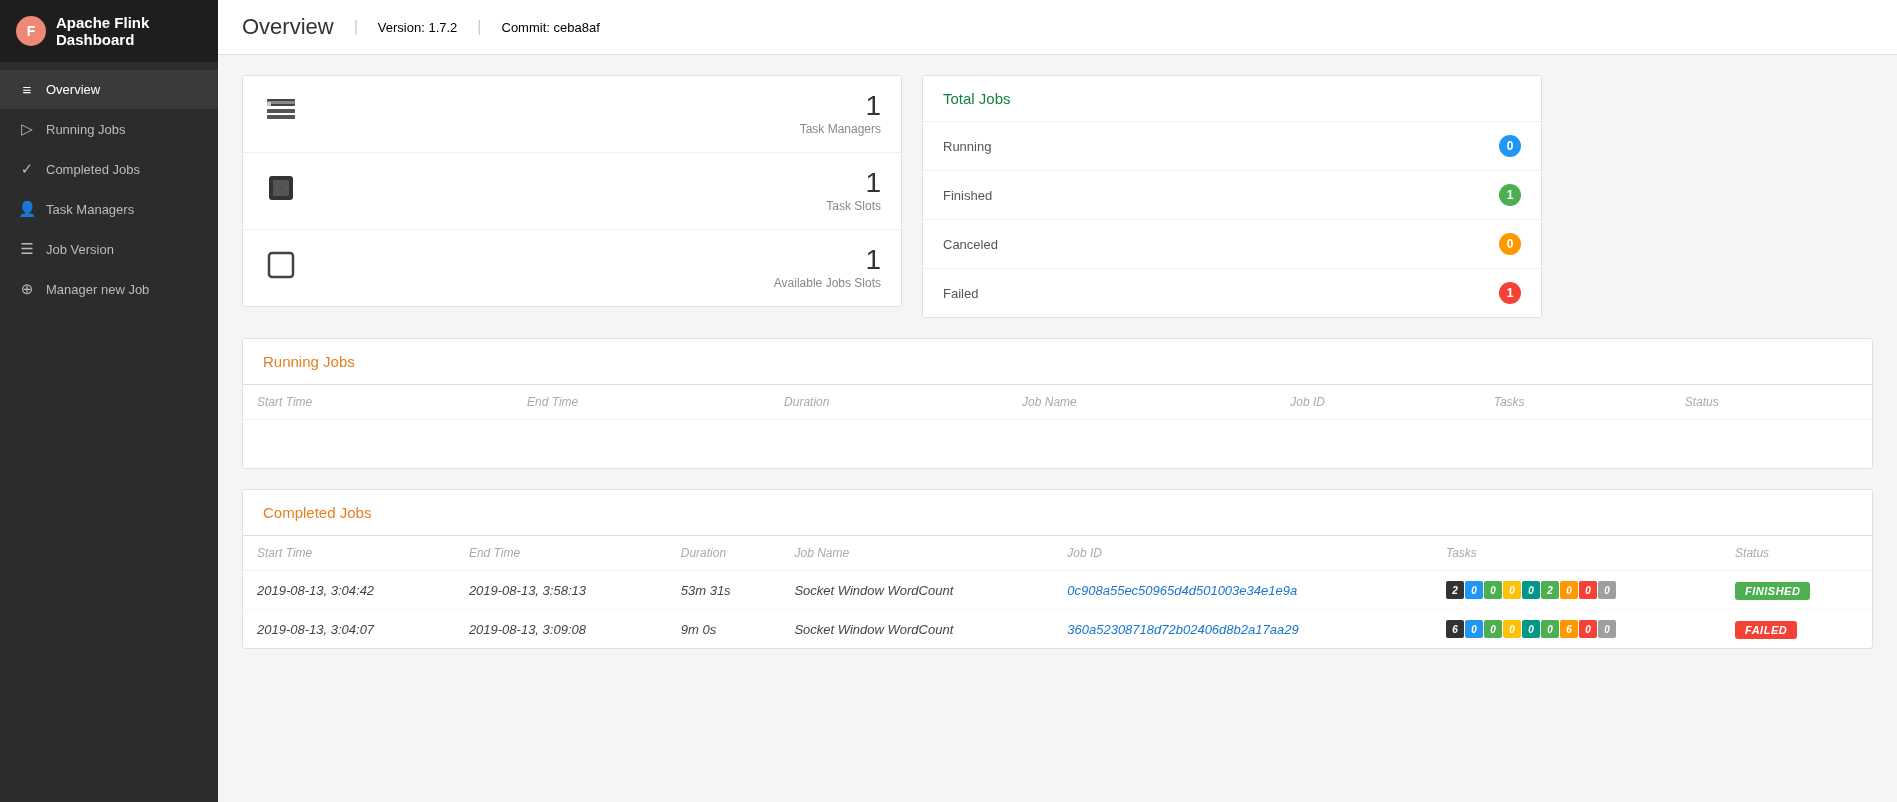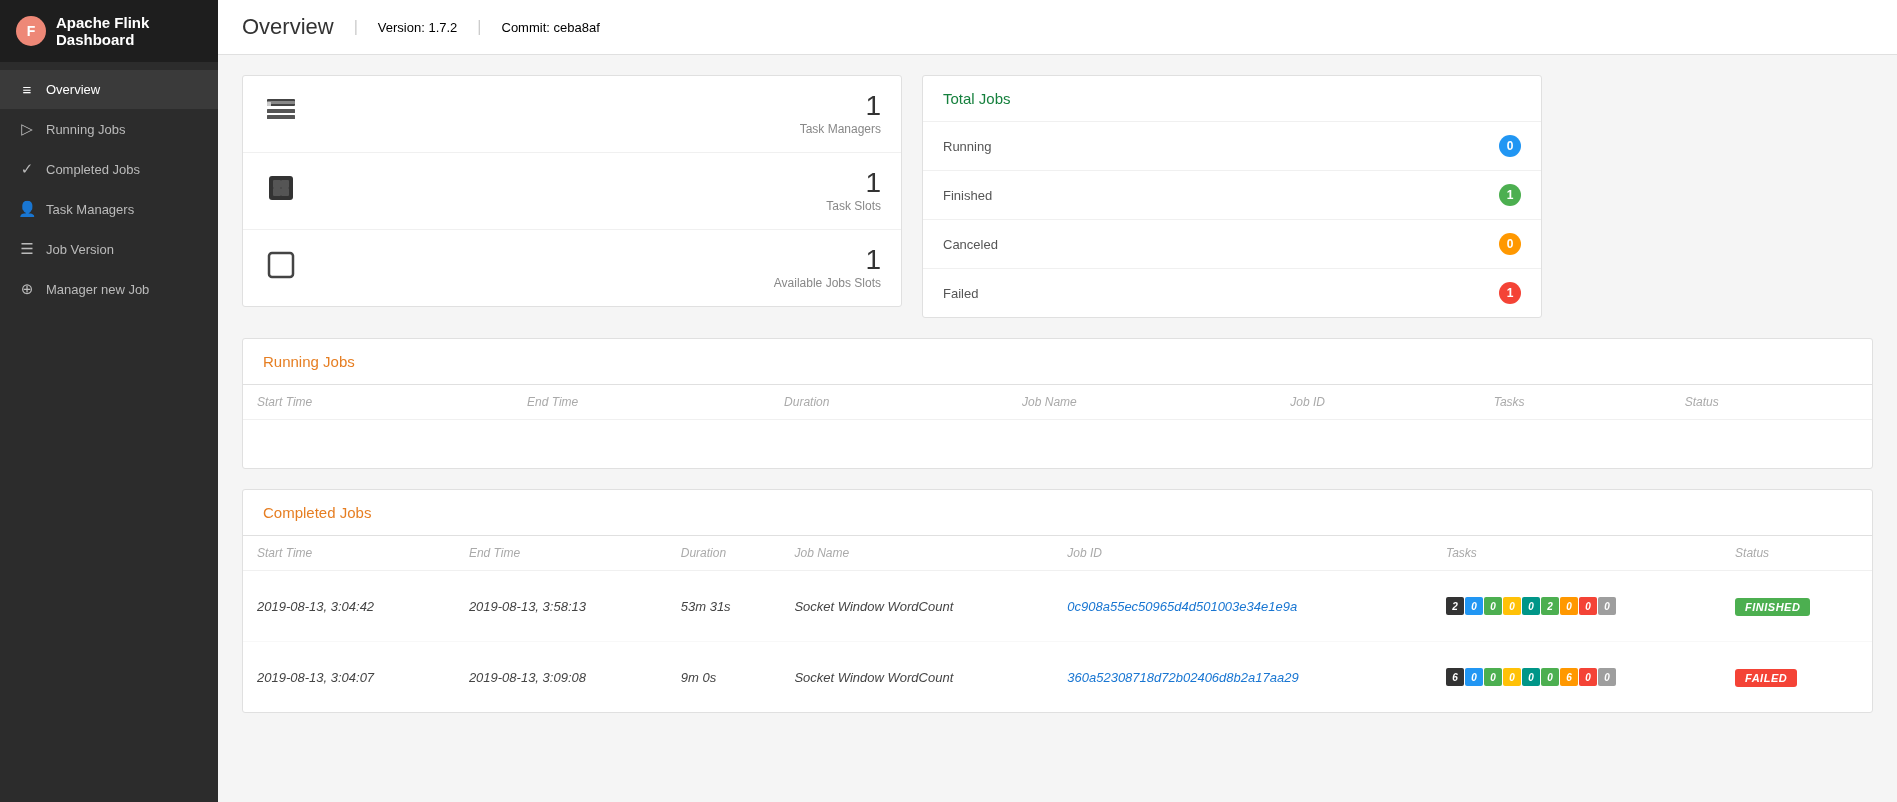--- a/index.html
+++ b/index.html
@@ -194,21 +194,21 @@
     }
     thead th {
       padding: 10px 14px;
       text-align: left;
       color: #aaa;
       font-weight: 400;
       font-size: 12px;
       border-bottom: 1px solid #f0f0f0;
     }
     tbody td {
-      padding: 26px 14px;
+      padding: 10px 14px;
       color: #444;
       border-bottom: 1px solid #f8f8f8;
     }
     tbody tr:last-child td { border-bottom: none; }
     .job-id-link { color: #1976D2; text-decoration: none; text-align: center; }
 
     
     .task-boxes {
       display: flex;
       gap: 1px;

